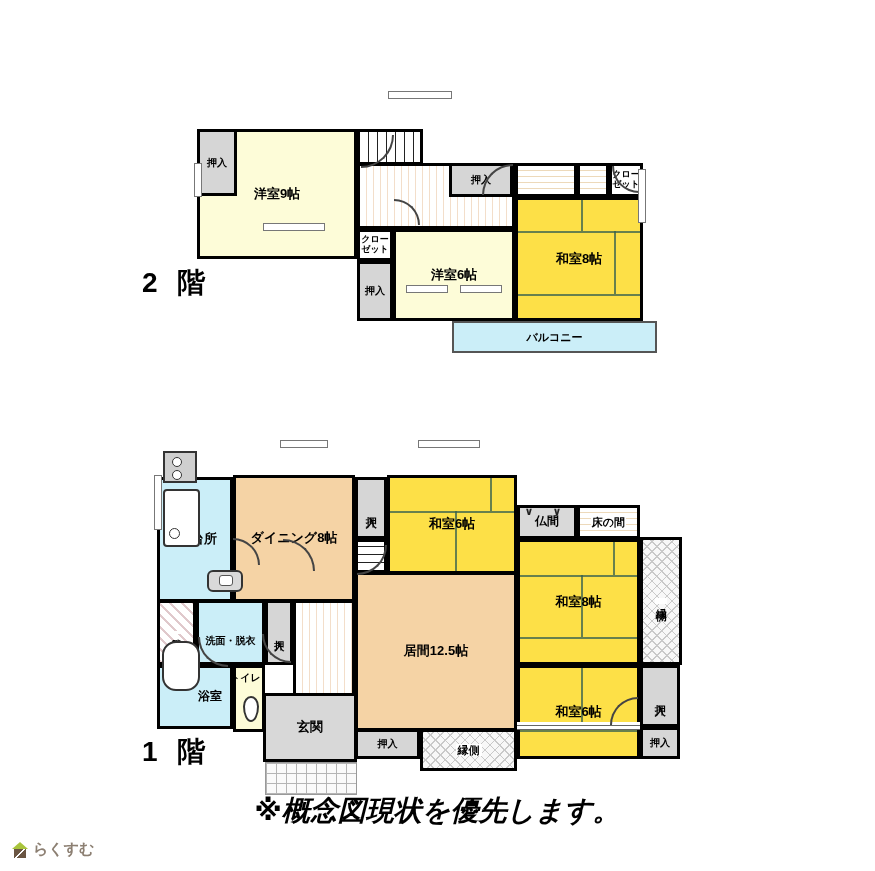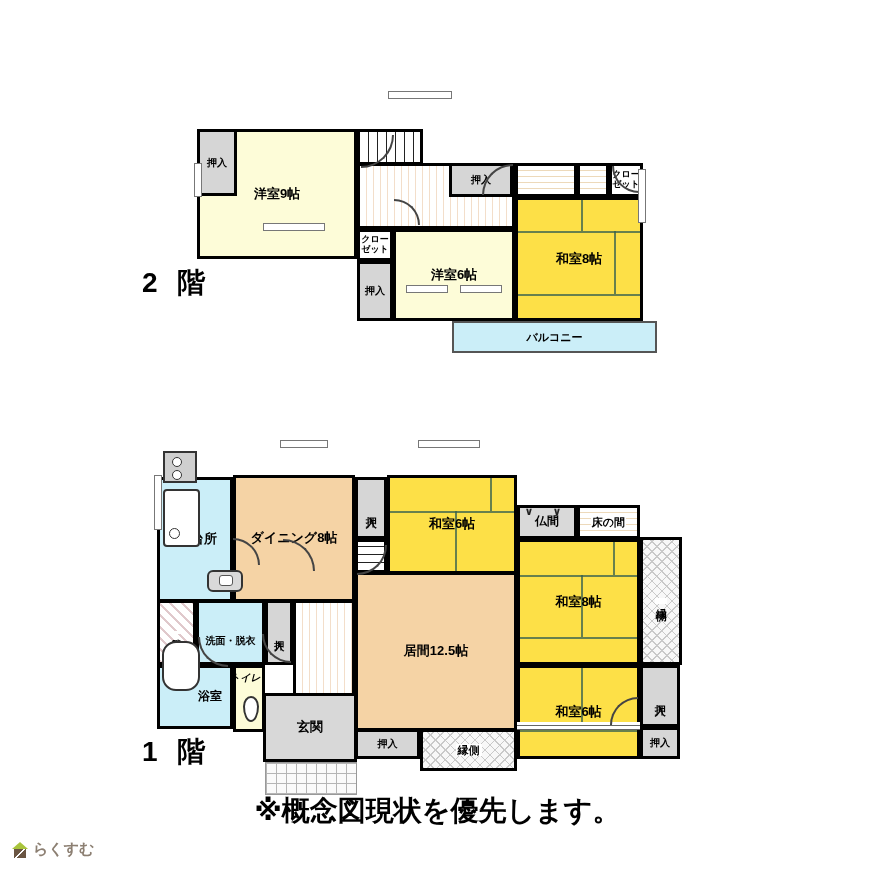--- a/index.html
+++ b/index.html
@@ -33,21 +33,21 @@
   .tat{position:absolute;background:#35604f;opacity:.75;}
   .win{position:absolute;background:#fff;border:1px solid #777;box-sizing:border-box;z-index:6;}
   .arc{position:absolute;box-sizing:border-box;z-index:5;}
   .arc.abr{border-right:2px solid #444;border-bottom:2px solid #444;border-bottom-right-radius:100%;}
   .arc.atl{border-top:2px solid #444;border-left:2px solid #444;border-top-left-radius:100%;}
   .arc.atr{border-top:2px solid #444;border-right:2px solid #444;border-top-right-radius:100%;}
   .arc.abl{border-left:2px solid #444;border-bottom:2px solid #444;border-bottom-left-radius:100%;}
   .fix{position:absolute;box-sizing:border-box;border:2px solid #333;background:#fff;z-index:4;}
   .floor-label{position:absolute;font-weight:bold;font-size:28px;letter-spacing:6px;}
   .note{position:absolute;left:50%;transform:translateX(-50%);top:792px;
-        font-size:28px;font-weight:bold;white-space:nowrap;}
+        font-size:28px;font-weight:bold;white-space:nowrap;font-style:italic;}
   .logo{position:absolute;left:12px;top:840px;display:flex;align-items:center;gap:5px;
         color:#8c7f72;font-size:15px;font-weight:bold;}
   .house{position:relative;width:16px;height:16px;}
   .house .roof{position:absolute;top:0;left:0;width:0;height:0;
         border-left:8px solid transparent;border-right:8px solid transparent;
         border-bottom:7px solid #a9c43c;}
   .house .body{position:absolute;top:7px;left:2px;width:12px;height:9px;background:#6b5643;
         background:linear-gradient(135deg,#6b5643 0 45%,#fff 45% 55%,#6b5643 55% 100%);}
   .lbl{z-index:3;}
 </style>
@@ -173,21 +173,21 @@
     <div class="room blue s10" style="left:196px;top:568px;width:69px;height:65px;">
       <span class="lbl" style="margin-top:16px;white-space:nowrap;">洗面・脱衣</span>
     </div>
     <div class="fix" style="left:207px;top:570px;width:36px;height:22px;border-radius:6px;background:#d9d9d9;">
       <div style="position:absolute;left:10px;top:3px;width:12px;height:9px;border:1px solid #555;border-radius:3px;background:#fff;"></div>
     </div>
     <div class="room blue" style="left:157px;top:633px;width:76px;height:64px;">
       <span class="lbl" style="padding-left:30px;">浴室</span>
     </div>
     <div class="fix" style="left:162px;top:641px;width:38px;height:50px;border-radius:14px;"></div>
-    <div class="room yellow s10" style="left:233px;top:633px;width:32px;height:67px;font-style:italic;">
+    <div class="room yellow s10" style="left:233px;top:633px;width:32px;height:67px;">
       <span class="lbl" style="position:absolute;top:4px;left:-6px;white-space:nowrap;z-index:6;">トイレ</span>
       <div class="fix" style="left:7px;top:28px;width:16px;height:26px;border-radius:50% 50% 50% 50%/40% 40% 60% 60%;"></div>
     </div>
     <div class="room lgray" style="left:263px;top:661px;width:94px;height:69px;background:#d8d8d8;">
       <span class="lbl s13">玄関</span>
     </div>
     <div class="room tile" style="left:265px;top:730px;width:92px;height:33px;"></div>
     <div class="room gray s10" style="left:355px;top:697px;width:65px;height:30px;">
       <span class="lbl">押入</span>
     </div>

